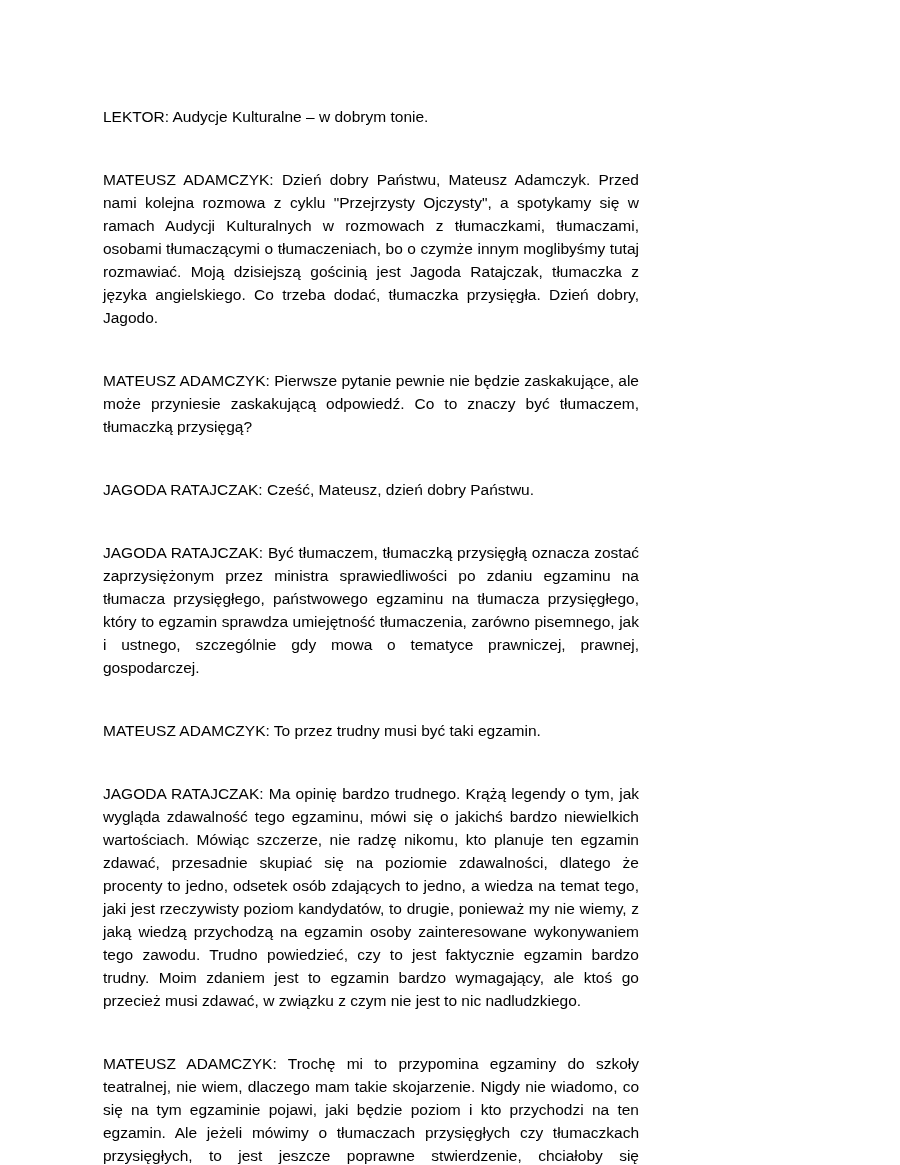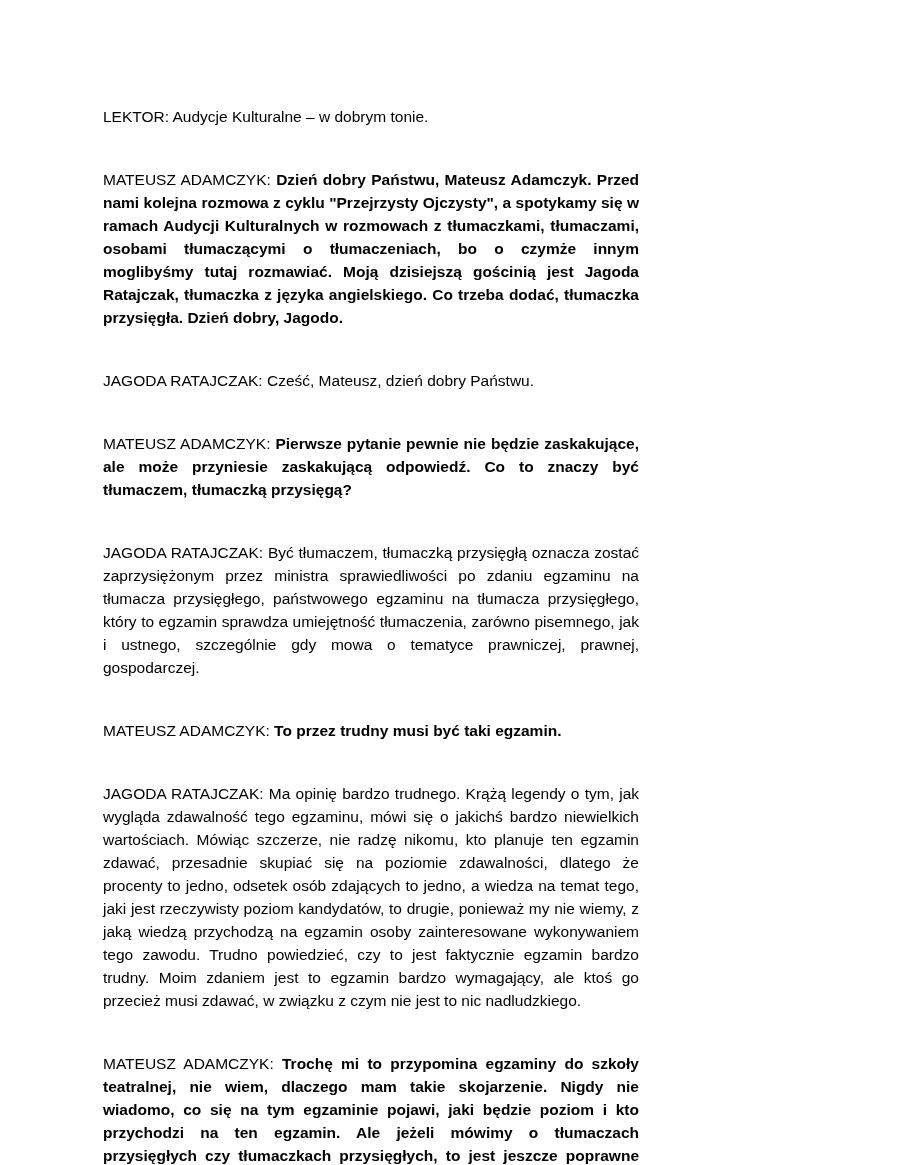--- a/index.html
+++ b/index.html
@@ -33,35 +33,35 @@
   .paragraph:last-child {
     margin-bottom: 4px;
   }
   .speaker {
     font-weight: 400;
   }
   .speech {
     font-weight: 400;
   }
   .paragraph.emphasis .speech {
-    font-weight: 700;
+    font-weight: 400;
   }
 </style>
 </head>
 <body>
 
 <div class="page">
   <div class="transcript">
   <p class="paragraph"><span class="speaker">LEKTOR:</span><span> </span><span class="speech">Audycje Kulturalne – w dobrym tonie.</span></p>
 
   <p class="paragraph emphasis"><span class="speaker">MATEUSZ ADAMCZYK:</span><span> </span><span class="speech">Dzień dobry Państwu, Mateusz Adamczyk. Przed nami kolejna rozmowa z cyklu "Przejrzysty Ojczysty", a spotykamy się w ramach Audycji Kulturalnych w rozmowach z tłumaczkami, tłumaczami, osobami tłumaczącymi o tłumaczeniach, bo o czymże innym moglibyśmy tutaj rozmawiać. Moją dzisiejszą gościnią jest Jagoda Ratajczak, tłumaczka z języka angielskiego. Co trzeba dodać, tłumaczka przysięgła. Dzień dobry, Jagodo.</span></p>
 
+  <p class="paragraph emphasis"><span class="speaker">MATEUSZ ADAMCZYK:</span><span> </span><span class="speech">Pierwsze pytanie pewnie nie będzie zaskakujące, ale może przyniesie zaskakującą odpowiedź. Co to znaczy być tłumaczem, tłumaczką przysięgą?</span></p>
+
   <p class="paragraph"><span class="speaker">JAGODA RATAJCZAK:</span><span> </span><span class="speech">Cześć, Mateusz, dzień dobry Państwu.</span></p>
-
-  <p class="paragraph emphasis"><span class="speaker">MATEUSZ ADAMCZYK:</span><span> </span><span class="speech">Pierwsze pytanie pewnie nie będzie zaskakujące, ale może przyniesie zaskakującą odpowiedź. Co to znaczy być tłumaczem, tłumaczką przysięgą?</span></p>
 
   <p class="paragraph"><span class="speaker">JAGODA RATAJCZAK:</span><span> </span><span class="speech">Być tłumaczem, tłumaczką przysięgłą oznacza zostać zaprzysiężonym przez ministra sprawiedliwości po zdaniu egzaminu na tłumacza przysięgłego, państwowego egzaminu na tłumacza przysięgłego, który to egzamin sprawdza umiejętność tłumaczenia, zarówno pisemnego, jak i ustnego, szczególnie gdy mowa o tematyce prawniczej, prawnej, gospodarczej.</span></p>
 
   <p class="paragraph emphasis"><span class="speaker">MATEUSZ ADAMCZYK:</span><span> </span><span class="speech">To przez trudny musi być taki egzamin.</span></p>
 
   <p class="paragraph"><span class="speaker">JAGODA RATAJCZAK:</span><span> </span><span class="speech">Ma opinię bardzo trudnego. Krążą legendy o tym, jak wygląda zdawalność tego egzaminu, mówi się o jakichś bardzo niewielkich wartościach. Mówiąc szczerze, nie radzę nikomu, kto planuje ten egzamin zdawać, przesadnie skupiać się na poziomie zdawalności, dlatego że procenty to jedno, odsetek osób zdających to jedno, a wiedza na temat tego, jaki jest rzeczywisty poziom kandydatów, to drugie, ponieważ my nie wiemy, z jaką wiedzą przychodzą na egzamin osoby zainteresowane wykonywaniem tego zawodu. Trudno powiedzieć, czy to jest faktycznie egzamin bardzo trudny. Moim zdaniem jest to egzamin bardzo wymagający, ale ktoś go przecież musi zdawać, w związku z czym nie jest to nic nadludzkiego.</span></p>
 
   <p class="paragraph emphasis"><span class="speaker">MATEUSZ ADAMCZYK:</span><span> </span><span class="speech">Trochę mi to przypomina egzaminy do szkoły teatralnej, nie wiem, dlaczego mam takie skojarzenie. Nigdy nie wiadomo, co się na tym egzaminie pojawi, jaki będzie poziom i kto przychodzi na ten egzamin. Ale jeżeli mówimy o tłumaczach przysięgłych czy tłumaczkach przysięgłych, to jest jeszcze poprawne stwierdzenie, chciałoby się powiedzieć, ale już samo tłumaczenie przysięgłe to raczej</span></p>
 </div>
 </div>

